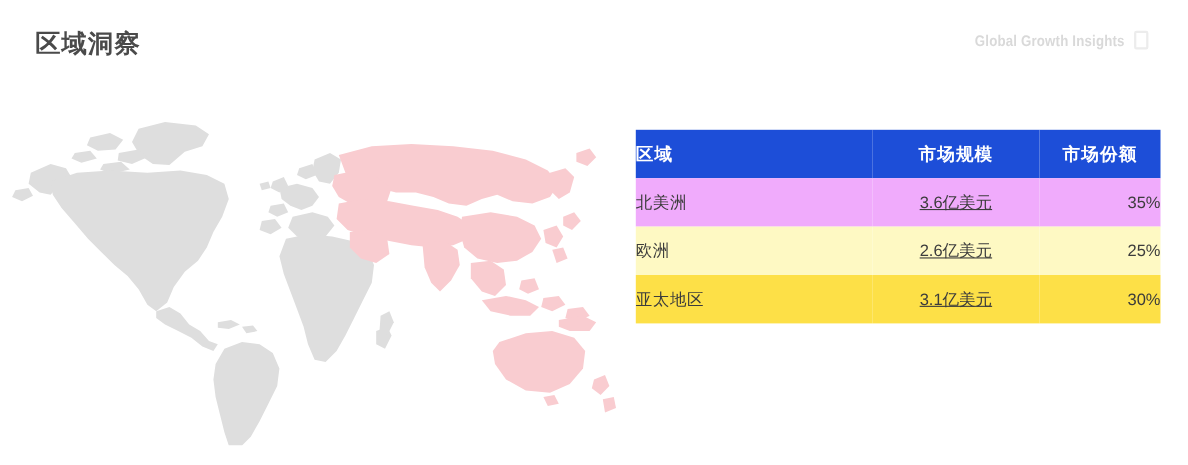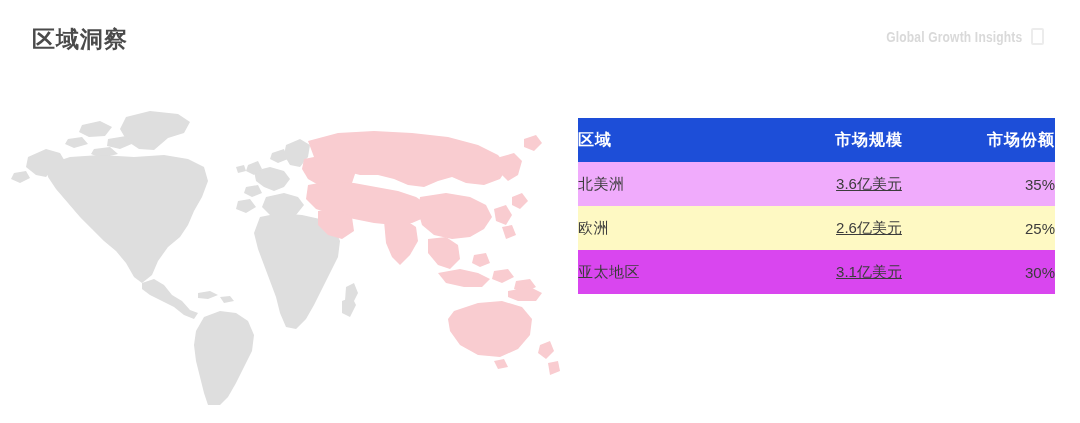--- a/index.html
+++ b/index.html
@@ -97,21 +97,21 @@
   #region-table thead th {
     height: 44px;
     color: #ffffff;
     font-size: 16px;
     font-weight: bold;
     letter-spacing: 1px;
     vertical-align: middle;
   }
   th.col-region   { width: 215px; text-align: left;   padding-left: 22px; }
   th.col-size     { width: 152px; text-align: center; }
-  th.col-share    { width: 110px; text-align: right; }
+  th.col-share    { width: 110px; text-align: center; }
 
   #region-table tbody tr { height: 44px; }
   #region-table tbody td {
     font-size: 15px;
     color: #3c3c3c;
     vertical-align: middle;
   }
   td.cell-region {
     text-align: left;
     padding-left: 22px;
@@ -237,21 +237,21 @@
       <tr style="background: #f0abfc;">
         <td class="cell-region">北美洲</td>
         <td class="cell-size">3.6亿美元</td>
         <td class="cell-share">35%</td>
       </tr>
       <tr style="background: #fef9c3;">
         <td class="cell-region">欧洲</td>
         <td class="cell-size">2.6亿美元</td>
         <td class="cell-share">25%</td>
       </tr>
-      <tr style="background: #d946ef;">
+      <tr style="background: #fde047;">
         <td class="cell-region">亚太地区</td>
         <td class="cell-size">3.1亿美元</td>
         <td class="cell-share">30%</td>
       </tr>
     </tbody>
   </table>
 
 </div>
 
 </body></html>

